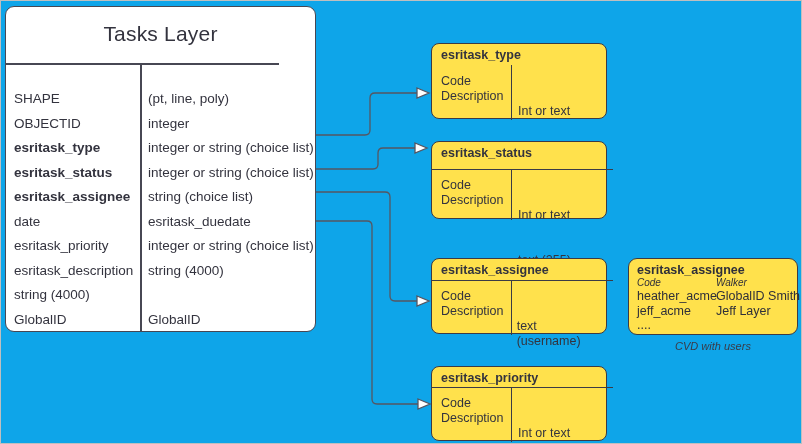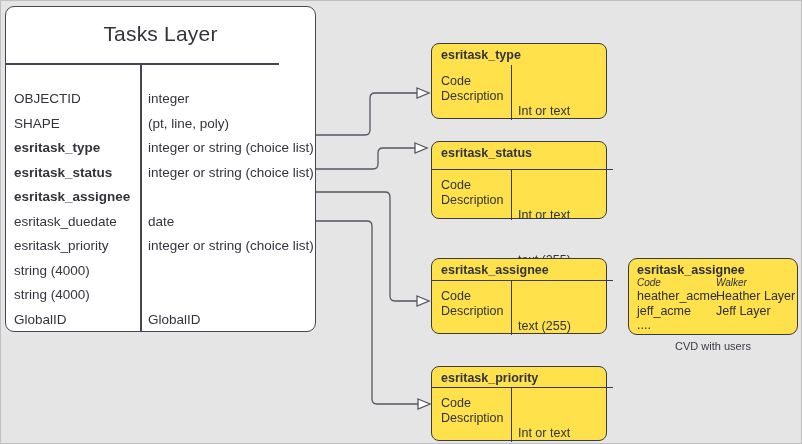--- a/index.html
+++ b/index.html
@@ -1,19 +1,19 @@
 <!DOCTYPE html>
 <html><head>
 <meta charset="utf-8">
 <style>
   html,body { margin:0; padding:0; background:#ffffff; }
   * { box-sizing:border-box; }
   .canvas {
     position:relative; width:802px; height:444px;
-    background:#e5e5e5; border:1px solid #bfbfbf; overflow:hidden;
+    background:#0ea5e9; border:1px solid #bfbfbf; overflow:hidden;
     font-family:"Liberation Sans", sans-serif; color:#33333e;
   }
 
   
   .entity {
     position:absolute; left:4px; top:5px; width:311px; height:326px;
     background:#ffffff; border:1.6px solid #474753; border-radius:9px;
   }
   .entity-title {
     height:54px; display:flex; align-items:center; justify-content:center;
@@ -64,21 +64,21 @@
     color:#2f2f39;
   }
   .cvd-title { font-weight:bold; font-size:12.5px; padding:4px 0 0 8px; white-space:nowrap; }
   .cvd-grid {
     display:grid; grid-template-columns:79px 1fr;
     padding-left:8px; font-size:12.5px; line-height:14.5px; white-space:nowrap;
   }
   .cvd-grid .hdr { font-style:italic; font-size:10px; line-height:12px; }
   .cvd-caption {
     position:absolute; left:627px; top:339px; width:170px; text-align:center;
-    font-size:11px; color:#3a3a46;
+    font-style:italic; font-size:11px; color:#3a3a46;
   }
 </style>
 </head>
 <body>
 
 <div class="canvas">
 
   <svg class="connectors" viewBox="0 0 802 444">
     <path class="wire" d="M315,134 H364 Q369,134 369,129 V97 Q369,92 374,92 H416"></path>
     <path class="arrow" d="M416,87 L428,92 L416,97 Z"></path>
@@ -89,47 +89,49 @@
     <path class="wire" d="M315,220 H366 Q371,220 371,225 V398 Q371,403 376,403 H417"></path>
     <path class="arrow" d="M417,398 L429,403 L417,408 Z"></path>
   </svg>
 
   <div class="entity">
     <div class="entity-title">Tasks Layer</div>
     <div class="entity-title-divider"></div>
     <div class="entity-col-divider"></div>
     <div class="entity-rows">
       <div class="frow">
+          <span>SHAPE</span>
+          <span>(pt, line, poly)</span>
+        </div>
+      <div class="frow">
           <span>OBJECTID</span>
           <span>integer</span>
-        </div>
-      <div class="frow">
-          <span>SHAPE</span>
-          <span>(pt, line, poly)</span>
         </div>
       <div class="frow bold">
           <span>esritask_type</span>
           <span>integer or string (choice list)</span>
         </div>
       <div class="frow bold">
           <span>esritask_status</span>
           <span>integer or string (choice list)</span>
         </div>
       <div class="frow bold">
           <span>esritask_assignee</span>
-        </div>
-      <div class="frow">
+          <span>string (choice list)</span>
+        </div>
+      <div class="frow">
+          <span>date</span>
           <span>esritask_duedate</span>
-          <span>date</span>
         </div>
       <div class="frow">
           <span>esritask_priority</span>
           <span>integer or string (choice list)</span>
         </div>
       <div class="frow">
+          <span>esritask_description</span>
           <span>string (4000)</span>
         </div>
       <div class="frow">
           <span>string (4000)</span>
         </div>
       <div class="frow">
           <span>GlobalID</span>
           <span>GlobalID</span>
         </div>
     </div>
@@ -169,20 +171,21 @@
   <div class="domain-box" style="top:257px; height:76px; --divY:21px;">
     <div class="domain-title">esritask_assignee</div>
     <div class="domain-divider"></div>
     <div class="domain-vdivider"></div>
     <div class="domain-content">
       <div class="col-left">
         <div>Code</div>
         <div>Description</div>
       </div>
       <div class="col-right">
+        <div>text  (username)</div>
         <div>text (255)</div>
       </div>
     </div>
   </div>
 
   <div class="domain-box" style="top:365px; height:75px; --divY:20px;">
     <div class="domain-title">esritask_priority</div>
     <div class="domain-divider"></div>
     <div class="domain-vdivider"></div>
     <div class="domain-content">
@@ -196,21 +199,21 @@
       </div>
     </div>
   </div>
 
   <div class="cvd-box">
     <div class="cvd-title">esritask_assignee</div>
     <div class="cvd-grid">
       <div class="hdr">Code</div>
       <div class="hdr">Walker</div>
       <div>heather_acme</div>
-      <div>Heather Layer</div>
+      <div>GlobalID Smith</div>
       <div>jeff_acme</div>
       <div>Jeff Layer</div>
       <div>....</div>
       <div></div>
     </div>
   </div>
   <div class="cvd-caption">CVD with users</div>
 
 </div>
 

